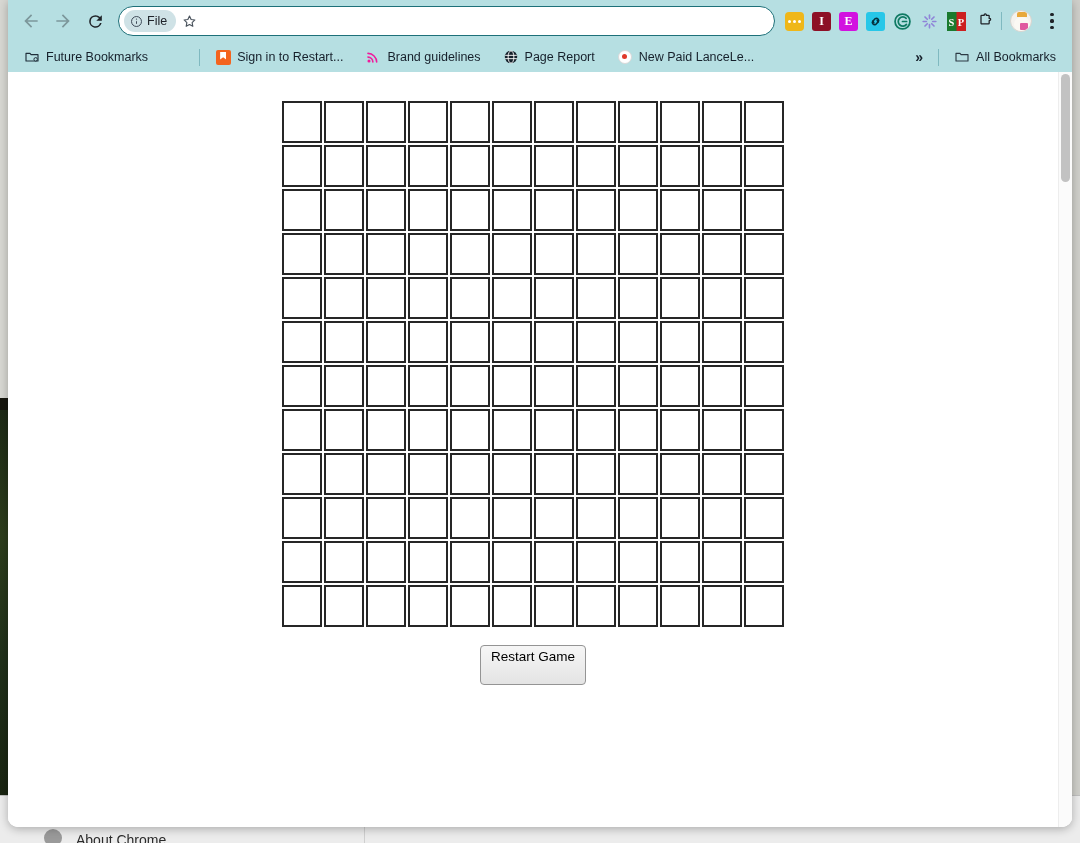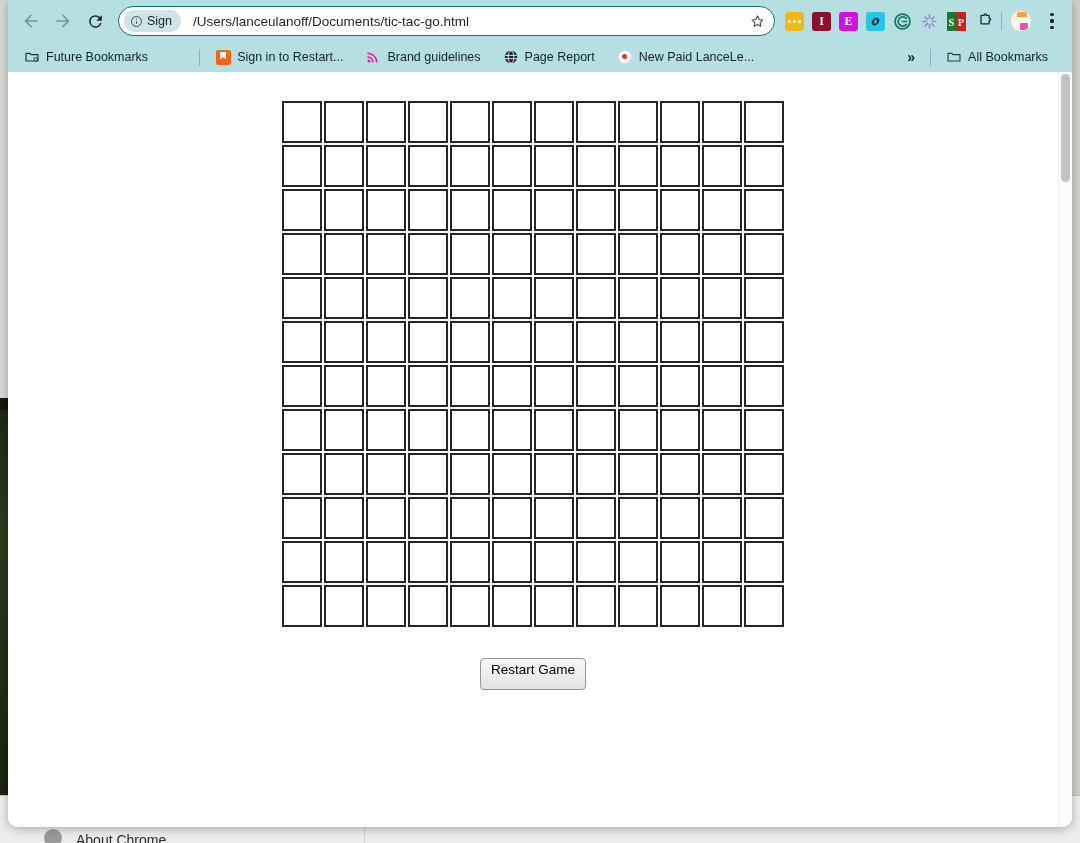--- a/index.html
+++ b/index.html
@@ -156,26 +156,26 @@
   .cell {
     width: 40px; height: 42px;
     border: 2px solid #262626;
     background: #fff;
     font-size: 24px; line-height: 38px; font-weight: bold; color: #000;
   }
   #status {
     margin-top: 17px; font-size: 19px; color: #000;
   }
   #restart-btn {
-    margin-top: 31px;
+    margin-top: 18px;
     font-family: "Liberation Sans", sans-serif;
     font-size: 13.5px; color: #000;
     background: linear-gradient(180deg,#f6f6f6,#e4e4e4);
     border: 1px solid #949494; border-radius: 4px;
-    padding: 3px 10px 12px 10px;
+    padding: 3px 10px 20px 10px;
   }
 
   
   #scrollbar-track {
     position: absolute; right: 0; top: 72px; width: 14px; height: 755px;
     background: #fbfbfb; border-left: 1px solid #ededed;
   }
   #scrollbar-thumb {
     position: absolute; right: 2px; top: 74px; width: 9px; height: 108px;
     background: #c2c2c2; border-radius: 5px;
@@ -218,23 +218,22 @@
       </svg>
     </div>
 
     <div id="omnibox">
       <div id="file-pill">
         <svg width="13" height="13" viewBox="0 0 24 24">
           <circle cx="12" cy="12" r="9.2" fill="none" stroke="#3b4654" stroke-width="1.8"></circle>
           <rect x="11.1" y="10.6" width="1.8" height="6" rx=".9" fill="#3b4654"></rect>
           <circle cx="12" cy="7.6" r="1.1" fill="#3b4654"></circle>
         </svg>
-        <span class="lbl">Sign</span>
-      </div>
-      <div id="url-text">/Users/lanceulanoff/Documents/tic-tac-go.html</div>
+        <span class="lbl">File</span>
+      </div>
       <div id="star-btn">
         <svg width="17" height="17" viewBox="0 0 24 24">
           <path d="M12 4.2l2.3 4.9 5.3.7-3.9 3.7 1 5.3-4.7-2.6-4.7 2.6 1-5.3L4.4 9.8l5.3-.7z" fill="none" stroke="#49525c" stroke-width="1.6" stroke-linejoin="round"></path>
         </svg>
       </div>
     </div>
 
     <div id="ext-row">
       <div class="ext ext-dots">
         <span class="w">
@@ -362,21 +361,21 @@
     </div>
 
     <div class="bm-spacer"></div>
 
     <div class="bm">
       <span class="t" style="font-size:14px;font-weight:bold;">»</span>
     </div>
 
     <div class="bm-sep"></div>
 
-    <div class="bm" style="margin-right:8px;">
+    <div class="bm" style="margin-right:0;">
       <span class="ico">
         <svg width="16" height="16" viewBox="0 0 24 24">
           <path d="M3 6.5h6l1.6 2H21v9.5H3z" fill="none" stroke="#2c3a44" stroke-width="1.7" stroke-linejoin="round"></path>
         </svg>
       </span>
       <span class="t">All Bookmarks</span>
     </div>
   </div>
 
   <div id="viewport">

